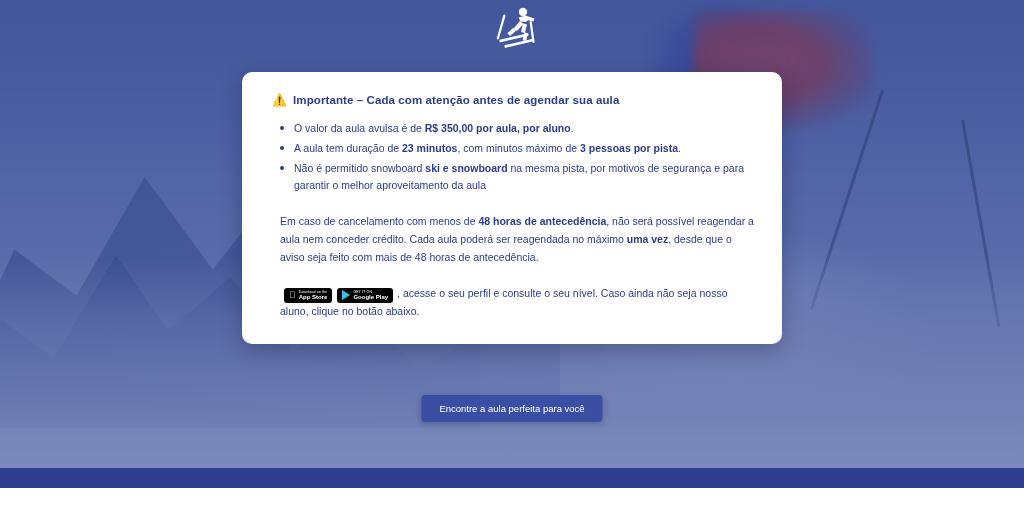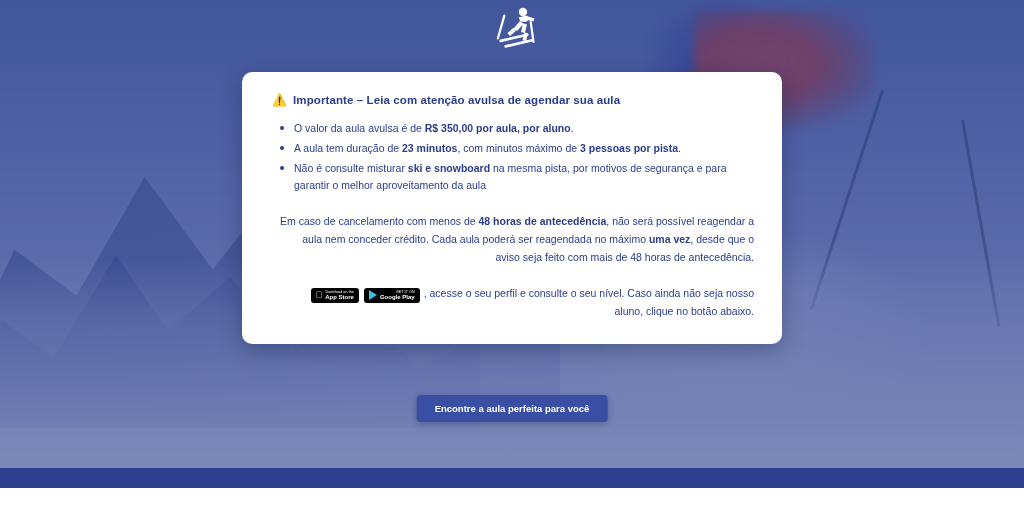--- a/index.html
+++ b/index.html
@@ -155,21 +155,20 @@
     background: #2b3c8c;
   }
   ul.rules li b { font-weight: bold; text-align: center; }
 
   .para {
     font-size: 10.5px;
     line-height: 1.72;
     color: #2b3c8c;
     margin: 18px 0 0 10px;
     max-width: 505px;
-    text-align: right;
   }
   .para b { font-weight: bold; }
 
   .badges {
     display: inline-flex;
     gap: 5px;
     vertical-align: middle;
     margin: 0 4px;
     position: relative;
     top: 1px;
@@ -200,21 +199,21 @@
   
   .cta {
     position: absolute;
     left: 50%; top: 395px;
     transform: translateX(-50%);
     background: #3a4ea3;
     color: #ffffff;
     border: none;
     border-radius: 4px;
     font-size: 9.5px;
-    font-weight: bold;
+    font-weight: normal;
     font-family: "Liberation Sans", sans-serif;
     padding: 8px 18px;
     cursor: pointer;
     box-shadow: 0 2px 6px rgba(10,18,50,.25);
   }
 </style>
 </head>
 <body>
 
 <div class="page">
@@ -247,32 +246,32 @@
           <rect x="18" y="9" width="2.2" height="26" rx="1.1" transform="rotate(16 19 22)"></rect>
           <rect x="49" y="16" width="2.2" height="22" rx="1.1" transform="rotate(-8 50 27)"></rect>
         </g>
       </svg>
     </div>
 
     <div class="card">
 
       <div class="card-title">
         <span class="warn-icon">⚠️</span>
-        <span>Importante – Leia com atenção avulsa de agendar sua aula</span>
+        <span>Importante – Cada com atenção antes de agendar sua aula</span>
       </div>
 
       <ul class="rules">
         <li>
           <span>O valor da aula avulsa é de </span><b>R$ 350,00 por aula, por aluno</b><span>.</span>
         </li>
         <li>
           <span>A aula tem duração de </span><b>23 minutos</b><span>, com minutos máximo de </span><b>3 pessoas por pista</b><span>.</span>
         </li>
         <li>
-          <span>Não é consulte misturar </span><b>ski e snowboard</b><span> na mesma pista, por motivos de segurança e para garantir o melhor aproveitamento da aula</span>
+          <span>Não é permitido snowboard </span><b>ski e snowboard</b><span> na mesma pista, por motivos de segurança e para garantir o melhor aproveitamento da aula</span>
         </li>
       </ul>
 
       <p class="para">
         <span>Em caso de cancelamento com menos de </span><b>48 horas de antecedência</b><span>, não será possível reagendar a aula nem conceder crédito. Cada aula poderá ser reagendada no máximo </span><b>uma vez</b><span>, desde que o aviso seja feito com mais de 48 horas de antecedência.</span>
       </p>
 
       <p class="para">
         <span class="badges">
             <a class="badge">

